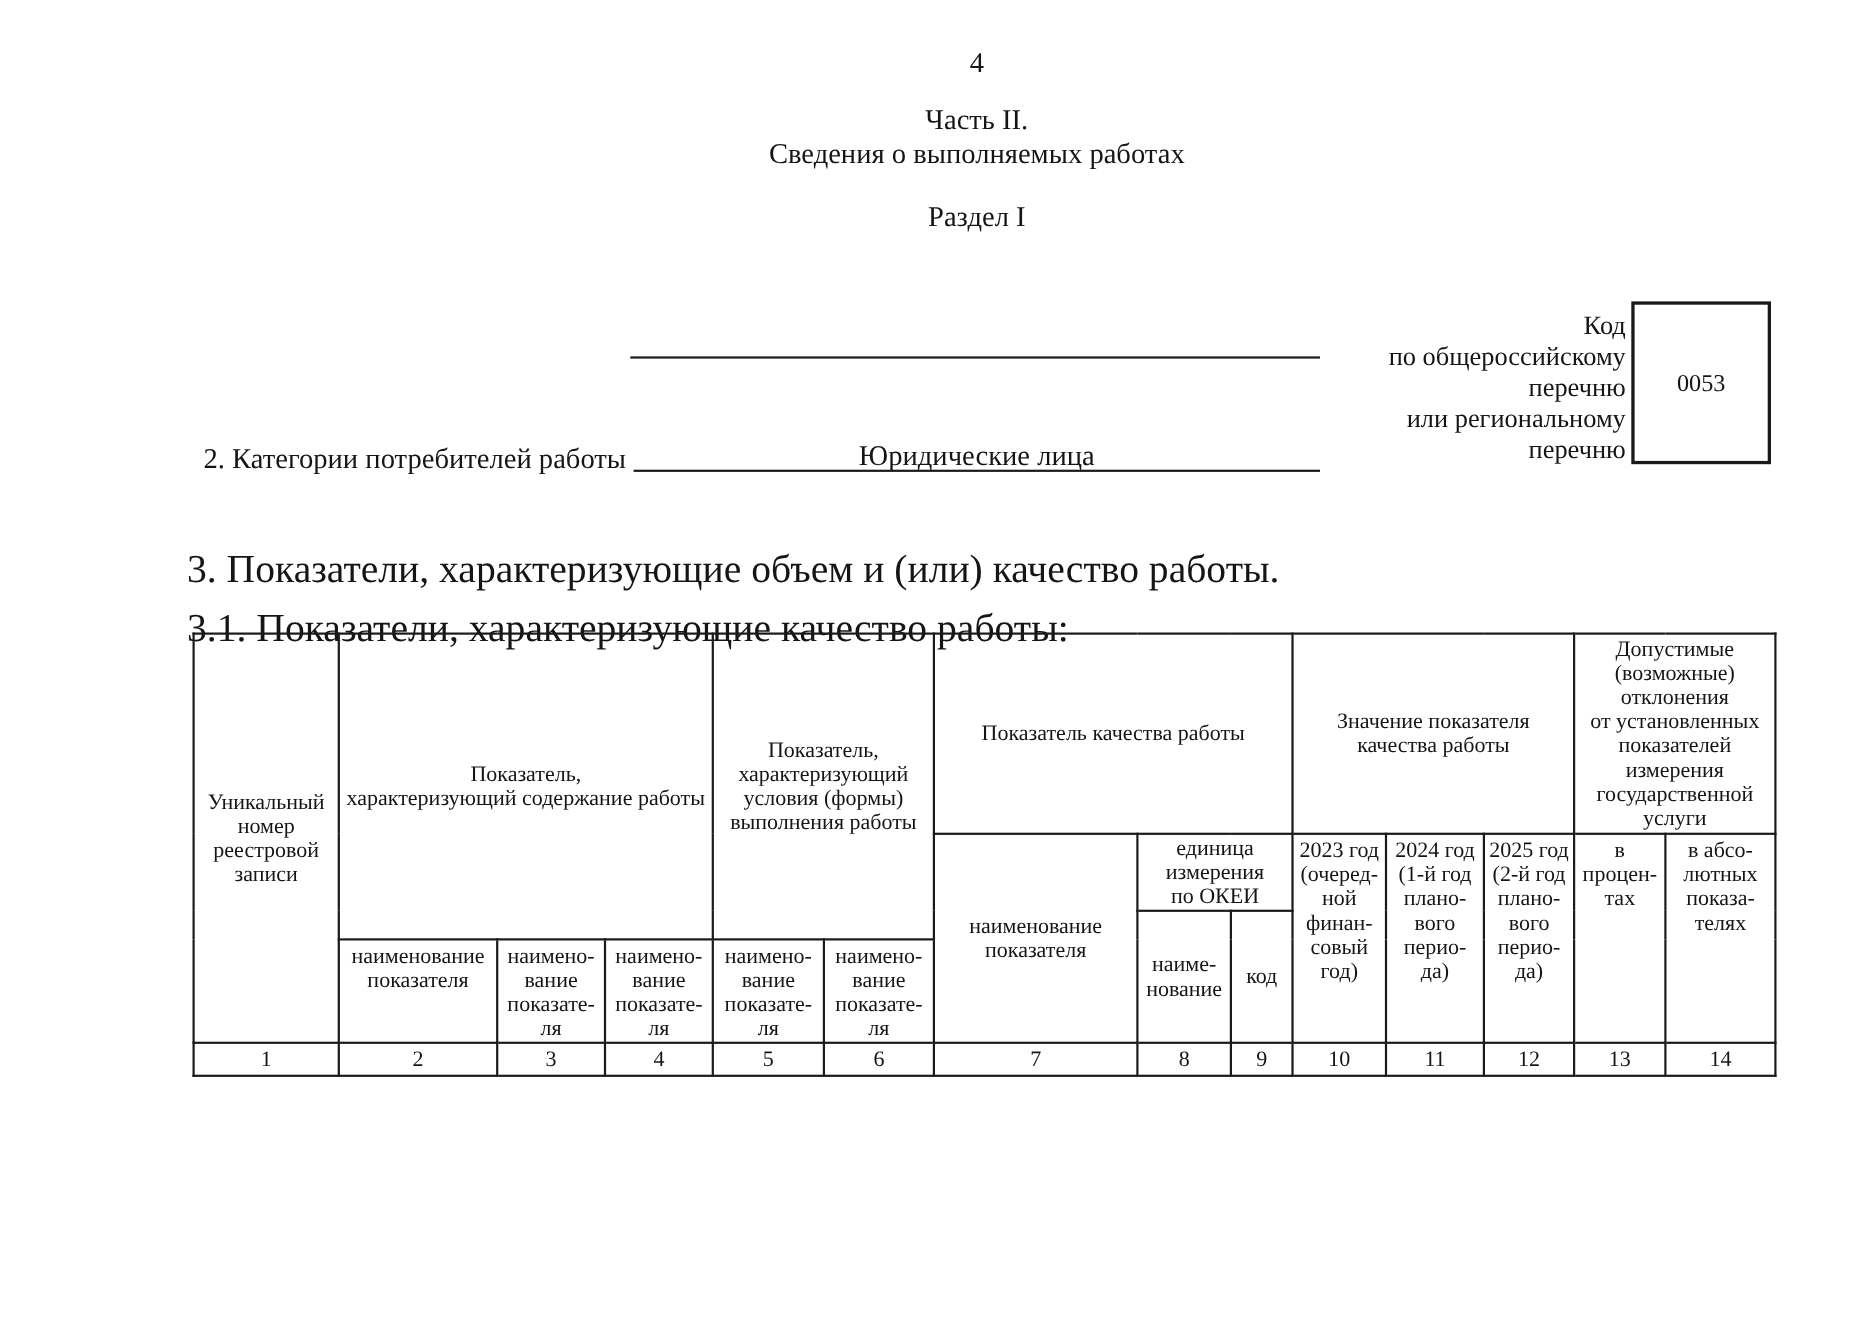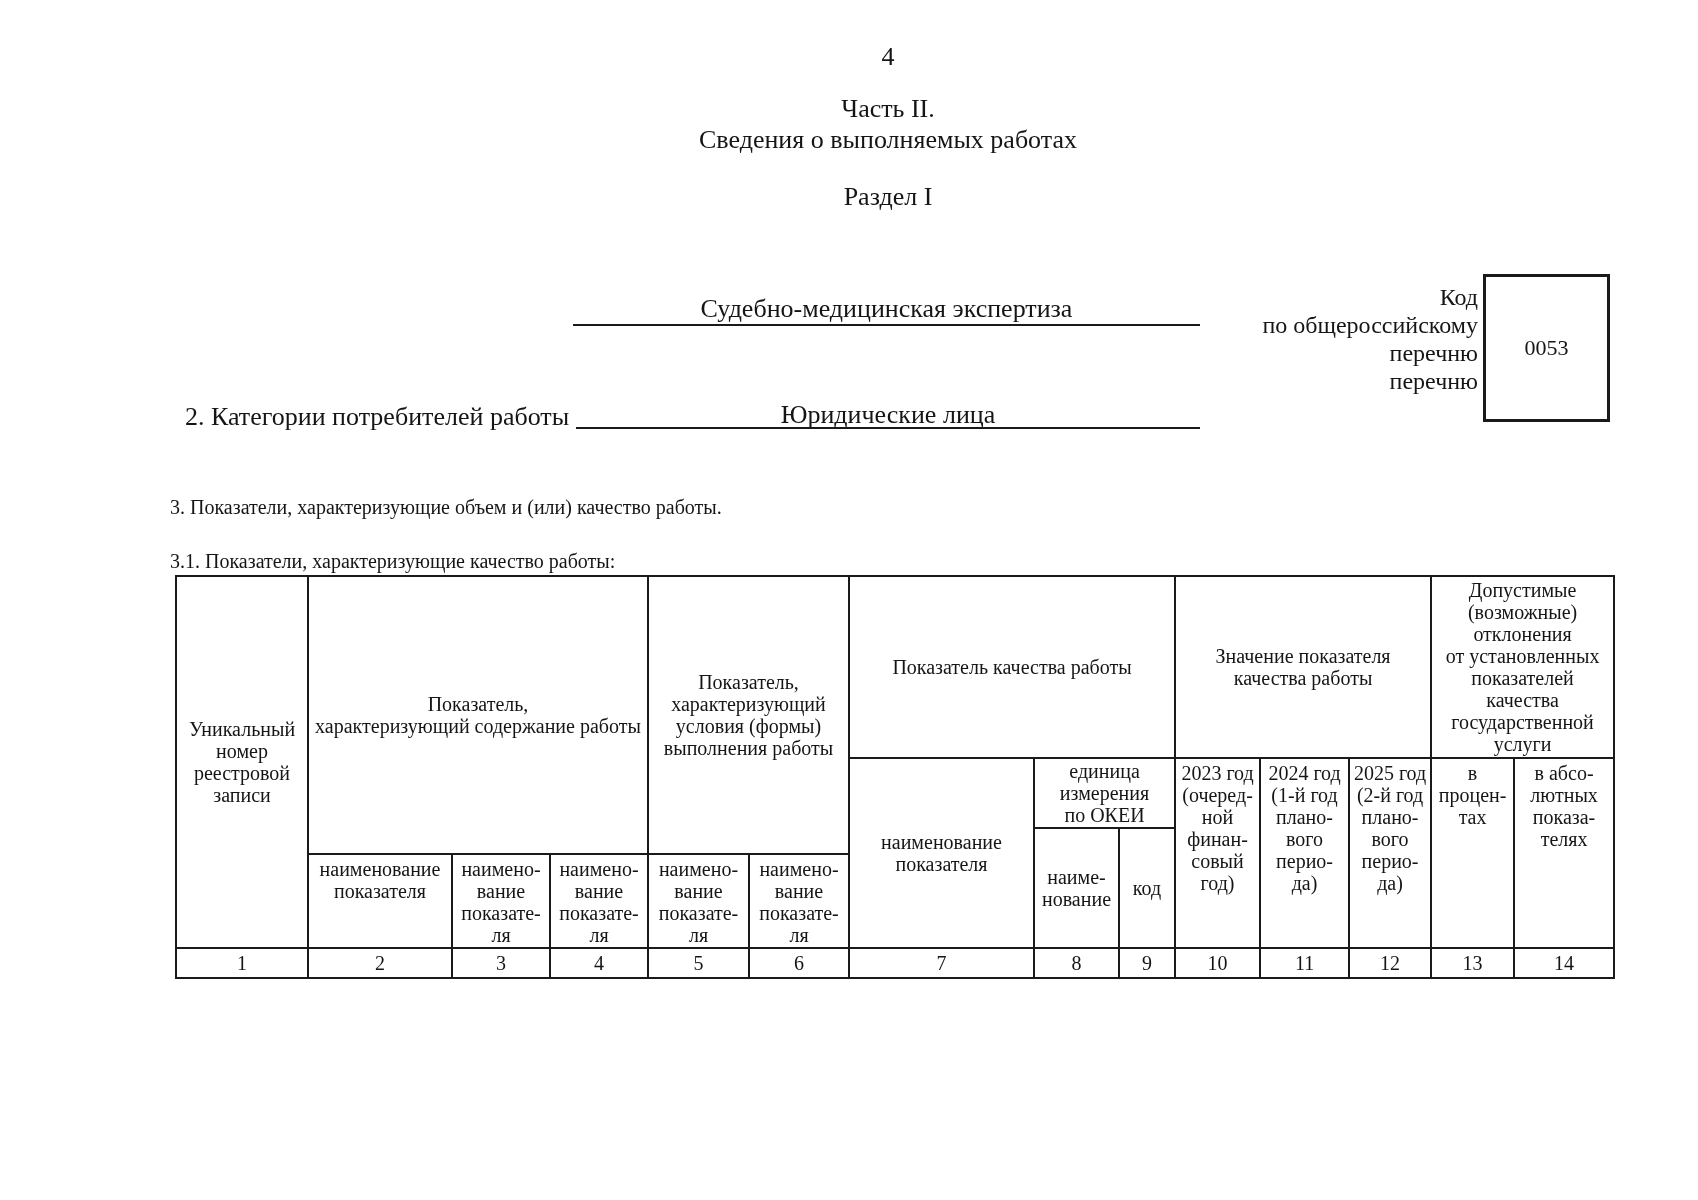--- a/index.html
+++ b/index.html
@@ -58,21 +58,21 @@
     height: 142px;
     border: 3px solid #1a1a1a;
     display: flex;
     align-items: center;
     justify-content: center;
     font-size: 22px;
   }
   .para {
     position: absolute;
     left: 170px;
-    font-size: 20px;
+    font-size: 36px;
     white-space: pre;
   }
   table.qtable {
     position: absolute;
     left: 175px;
     top: 575px;
     width: 1438px;
     border-collapse: collapse;
     table-layout: fixed;
     font-size: 20px;
@@ -101,27 +101,27 @@
 </head>
 <body>
 
 <div class="page">
 
   <div class="centered-line" style="top:42px;">4</div>
   <div class="centered-line bold" style="top:94px;">Часть II.</div>
   <div class="centered-line bold" style="top:125px;">Сведения о выполняемых работах</div>
   <div class="centered-line bold" style="top:182px;">Раздел I</div>
 
-  <div class="form-value" style="left:573px;top:294px;width:627px;">Судебно-медицинская экспертиза</div>
   <div class="underline" style="left:573px;top:324px;width:627px;"></div>
 
   <div class="code-label">
     <div>Код</div>
     <div>по общероссийскому</div>
     <div>перечню</div>
+    <div>или региональному</div>
     <div>перечню</div>
   </div>
   <div class="code-box">
     <span>0053</span>
   </div>
 
   <div class="form-label" style="left:170px;top:402px;margin-left:15px;">2. Категории потребителей работы</div>
   <div class="form-value" style="left:576px;top:400px;width:624px;">Юридические лица</div>
   <div class="underline" style="left:576px;top:427px;width:624px;"></div>
 
@@ -158,21 +158,21 @@
 условия (формы)
 выполнения работы</td>
       <td colspan="3">Показатель качества работы</td>
       <td colspan="3">Значение показателя
 качества работы</td>
       <td colspan="2">Допустимые
 (возможные)
 отклонения
 от установленных
 показателей
-качества
+измерения
 государственной
 услуги</td>
     </tr>
     <tr class="r2">
       <td rowspan="3">наименование
 показателя</td>
       <td colspan="2">единица
 измерения
 по ОКЕИ</td>
       <td rowspan="3" class="vt">2023 год

